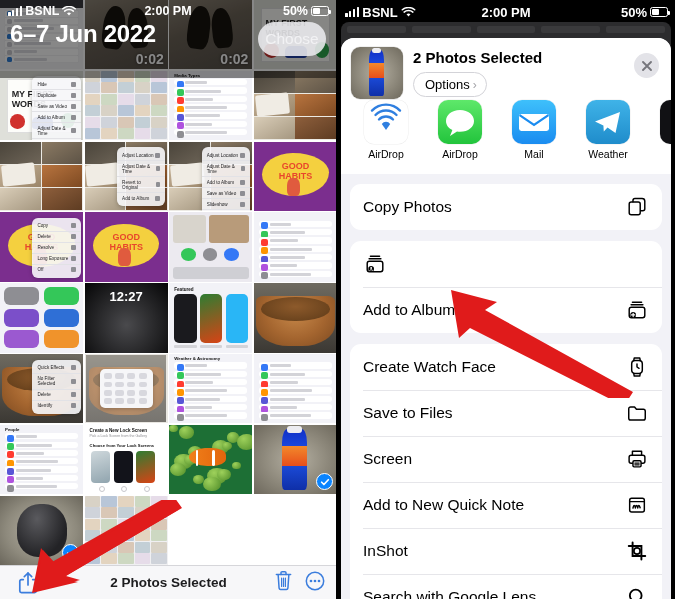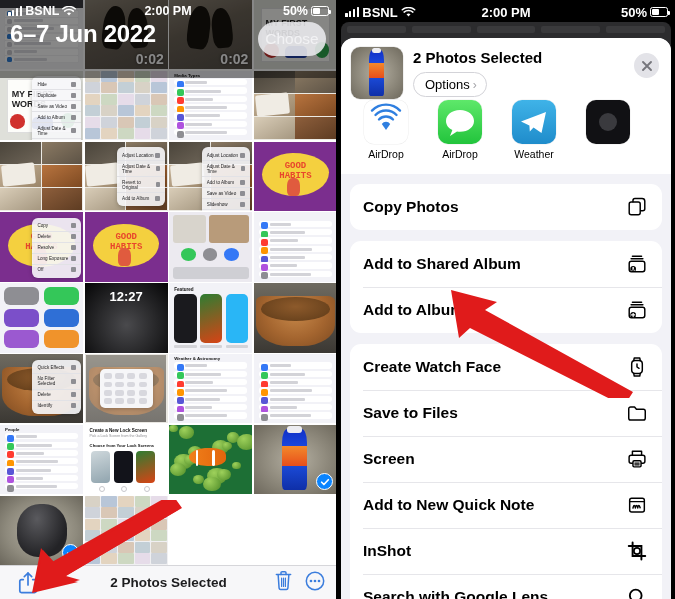--- a/index.html
+++ b/index.html
@@ -61,21 +61,21 @@
       background:#17140f; border-radius:48% 48% 30% 30%; transform:rotate(-6deg); }
 
   .bookpic { background:#dfe0da; }
   .bookpic .wc { position:absolute; left:8%; top:12%; right:8%; bottom:10%; background:#fdfdfa;
       border:1px solid #ddd; }
   .bookpic .t1 { position:absolute; left:14%; top:26%; font-size:9px; font-weight:bold; color:#222; }
   .bookpic .ap { position:absolute; left:12%; bottom:16%; width:18%; height:22%; background:#d0312d; border-radius:50% 50% 48% 48%; }
   .bookpic .ca { position:absolute; left:38%; bottom:16%; width:26%; height:18%; background:#1f3fa8; border-radius:5px 5px 3px 3px; }
   .bookpic .bl { position:absolute; right:10%; bottom:17%; width:17%; height:22%; background:#2fa84f; border-radius:50%; }
 
-  .habit { background:#7b2e8e;font-family:Liberation Mono, monospace; }
+  .habit { background:#7b2e8e; }
   .habit .blob { position:absolute; left:10%; top:16%; right:10%; bottom:22%;
       background:#f4d03f; border-radius:46% 54% 52% 48%/50% 45% 55% 50%; }
   .habit .txt { position:absolute; left:0; right:0; top:30%; text-align:center;
       font-size:9px; font-weight:bold; color:#e8462c; line-height:1.05; }
   .habit .kid { position:absolute; left:40%; top:52%; width:16%; height:26%; background:#e05b3e; border-radius:40% 40% 30% 30%; }
 
   .piepic { background:linear-gradient(180deg,#6e6a60,#3b3833); }
   .piepic .crust { position:absolute; left:3%; top:18%; right:3%; height:72%;
       background:radial-gradient(ellipse at 50% 30%, #c98a4b 0%, #a4652f 55%, #7d4a20 100%);
       border-radius:10% 10% 42% 42%; }
@@ -153,21 +153,21 @@
   .approw { background:#fff; display:flex; gap:0; padding:2px 0 8px 8px; overflow:hidden; }
   .app { width:74px; flex:0 0 auto; display:flex; flex-direction:column; align-items:center; gap:4px; }
   .app .ai { width:44px; height:44px; border-radius:10px; position:relative; overflow:hidden;
              box-shadow:0 0 0 .5px rgba(0,0,0,.07); }
   .app .an { font-size:10.5px; color:#000; white-space:nowrap; }
 
   .scroller { background:#fff; height:6px; }
   .sep { height:10px; background:#f2f2f7; }
 
   .group { background:#fff; border-radius:11px; margin:0 9px; overflow:hidden; }
-  .item { height:46px; display:flex; align-items:center; padding:0 13px; position:relative;font-weight:bold; }
+  .item { height:46px; display:flex; align-items:center; padding:0 13px; position:relative; }
   .item + .item::before { content:""; position:absolute; left:13px; right:0; top:0; height:.7px; background:#e6e6ea; }
   .item .lab { font-size:15.5px; color:#000; flex:1; }
   .item .ico { width:24px; height:24px; display:flex; align-items:center; justify-content:center; }
   .gap { height:11px; }
 </style>
 </head>
 <body>
 
 <div id="root">
 
@@ -864,20 +864,27 @@
               </svg></div>
             <span class="an">AirDrop</span>
           </div>
           <div class="app">
             <div class="ai" style="background:linear-gradient(180deg,#5ee86a,#22c43c)"><svg viewBox="0 0 44 44" width="44" height="44">
                 <path d="M22 10 C13.5 10 8 15 8 21 C8 25 10.6 28.4 14.4 30 L12 36 L19 31.5 C20 31.7 21 31.8 22 31.8 C30.5 31.8 36 26.8 36 21 C36 15 30.5 10 22 10 Z" fill="#fff"></path>
               </svg></div>
             <span class="an">AirDrop</span>
           </div>
           <div class="app">
+            <div class="ai" style="background:linear-gradient(180deg,#3ec0fb,#1a8cf0)"><svg viewBox="0 0 44 44" width="44" height="44">
+                <rect x="7" y="14" width="30" height="17" rx="2.4" fill="#fff"></rect>
+                <path d="M7.6 15.2 L22 25 L36.4 15.2" stroke="#1a8cf0" stroke-width="2.2" fill="none"></path>
+              </svg></div>
+            <span class="an">Mail</span>
+          </div>
+          <div class="app">
             <div class="ai" style="background:linear-gradient(180deg,#3fb3e8,#1f8ccb)"><svg viewBox="0 0 44 44" width="44" height="44">
                 <path d="M9 21.6 L34 12 L29.5 33 L21.5 27.5 L17.8 31.4 L17.4 25.4 Z" fill="#fff"></path>
               </svg></div>
             <span class="an">Weather</span>
           </div>
           <div class="app">
             <div class="ai" style="background:#111114"><svg viewBox="0 0 44 44" width="44" height="44">
                 <circle cx="22" cy="22" r="9" fill="#3a3a3e"></circle>
               </svg></div>
           </div>
@@ -893,21 +900,20 @@
                 <svg viewBox="0 0 24 24" width="22" height="22">
                   <rect x="3.5" y="6.5" width="12" height="14" rx="2.2" stroke="#000" stroke-width="1.6" fill="none" stroke-linecap="round" stroke-linejoin="round"></rect>
                   <path d="M7.6 6.2 V5 A2.2 2.2 0 0 1 9.8 2.8 H17.5 A3 3 0 0 1 20.5 5.8 V14 A2.2 2.2 0 0 1 18.3 16.2 H16" stroke="#000" stroke-width="1.6" fill="none" stroke-linecap="round" stroke-linejoin="round"></path>
                 </svg>
               </span>
             </div>
           </div>
           <div class="gap"></div>
           <div class="group">
             <div class="item">
-              <span class="lab">Add to Shared Album</span>
               <span class="ico">
                 <svg viewBox="0 0 24 24" width="22" height="22">
                   <path d="M7 3.5 H17" stroke="#000" stroke-width="1.6" fill="none" stroke-linecap="round" stroke-linejoin="round"></path>
                   <path d="M5.6 6.3 H18.4" stroke="#000" stroke-width="1.6" fill="none" stroke-linecap="round" stroke-linejoin="round"></path>
                   <rect x="3.5" y="9" width="17" height="11.5" rx="2.4" stroke="#000" stroke-width="1.6" fill="none" stroke-linecap="round" stroke-linejoin="round"></rect>
                   <circle cx="7.8" cy="17.4" r="3.1" fill="#000"></circle>
                   <circle cx="7.8" cy="16.3" r="1.05" fill="#fff"></circle>
                   <path d="M5.9 19.3 A2.3 2.3 0 0 1 9.7 19.3" stroke="#fff" stroke-width="1" fill="none"></path>
                 </svg>
               </span>

